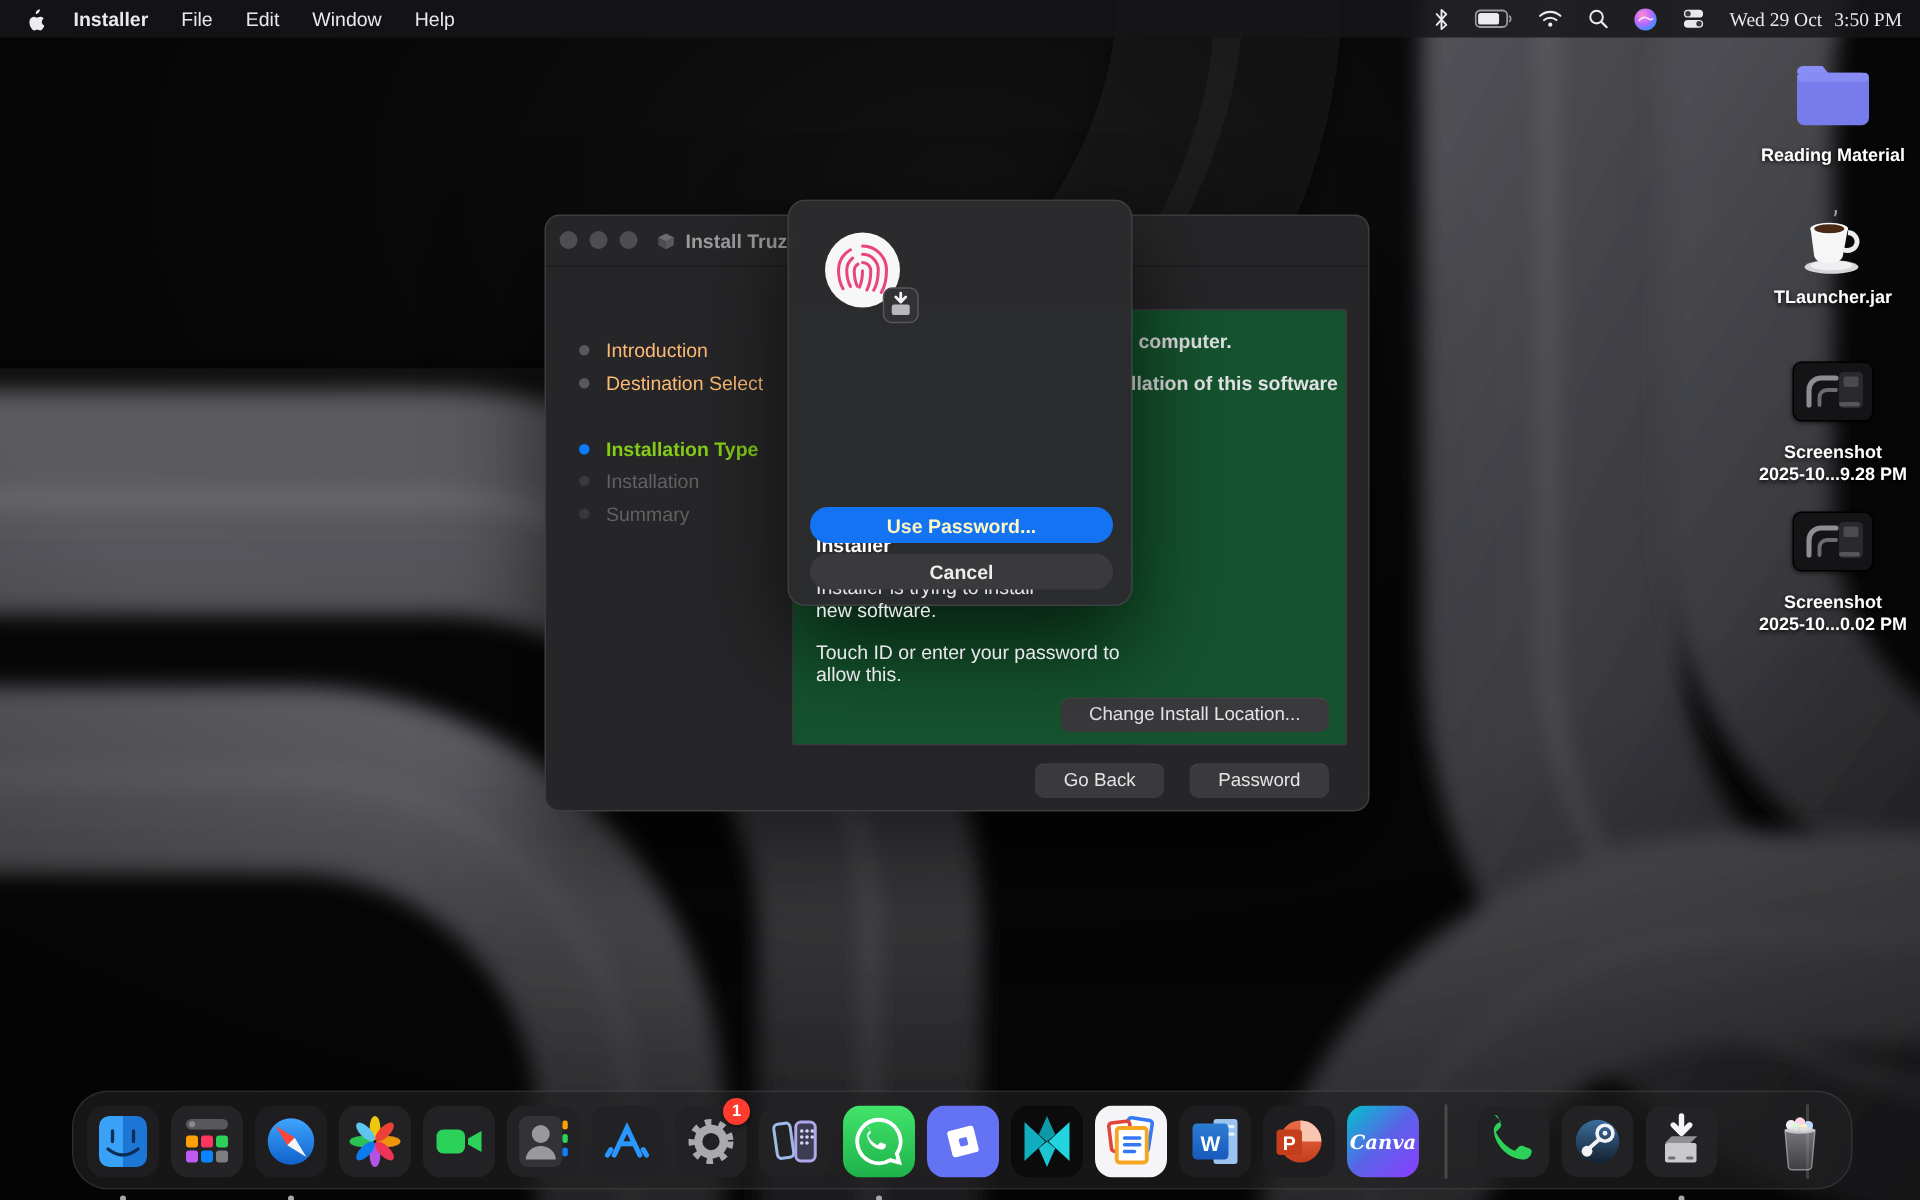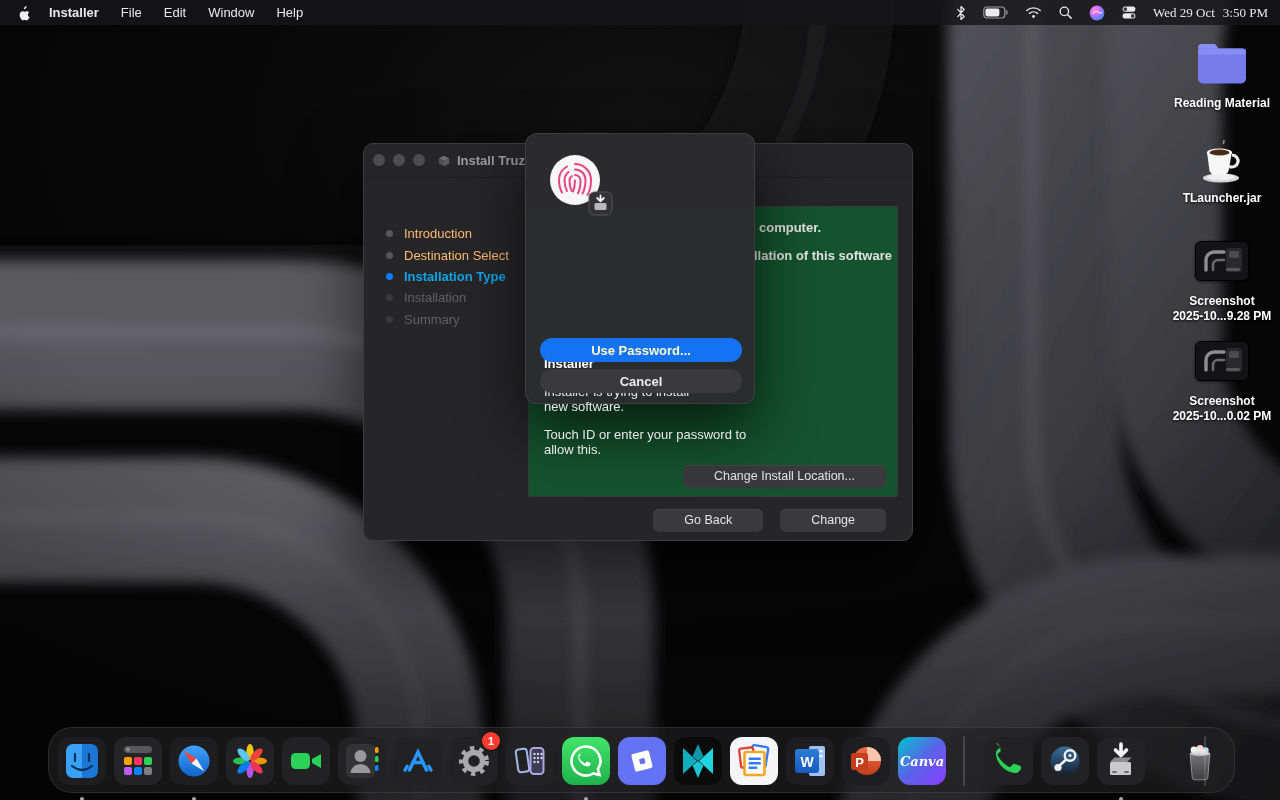--- a/index.html
+++ b/index.html
@@ -34,29 +34,29 @@
             background:#262628; border:1px solid #3d3d3f; border-radius:10px;
             box-shadow:0 30px 70px rgba(0,0,0,0.6); z-index:10; }
   .titlebar { position:absolute; left:0; top:0; right:0; height:34px;
               border-bottom:1px solid #1d1d1f; }
   .tl { position:absolute; top:10px; width:12px; height:12px; border-radius:50%; background:#4e4e50; }
   .win-title { position:absolute; left:73px; top:9px; display:flex; align-items:center; gap:6px;
                color:#9c9c9e; font-size:13px; font-weight:700; white-space:nowrap; }
   .steps { position:absolute; left:22px; top:79px; }
   .step { height:21.4px; display:flex; align-items:center; gap:11px; font-size:13px; color:#fdba74; }
   .step .dot { width:7px; height:7px; border-radius:50%; background:#58585a; flex:none; }
-  .step.active { color:#0ea5e9; font-weight:700; }
+  .step.active { color:#84cc16; font-weight:700;margin-top:23px; }
   .step.active .dot { background:#0a7cff; }
   .step.pending { color:#616163; }
   .step.pending .dot { background:#39393b; }
   .content-box { position:absolute; left:164px; top:62px; width:370px; height:291px;
                  background:#14532d; border:1px solid #3a3a3c; border-radius:2px; }
   .frag { position:absolute; color:#e2e2e4; font-size:13px; font-weight:600; white-space:nowrap; }
   .btn { background:#3a3a3c; border:none; border-radius:6px; color:#e4e4e6;
-         font-size:12.5px; font-family:inherit; padding:4px 31px; line-height:15px;
+         font-size:12.5px; font-family:inherit; padding:4px 19px; line-height:15px;
          box-shadow:inset 0 0.5px 0 rgba(255,255,255,0.12); }
   .chg-loc { position:absolute; right:11px; bottom:8px; }
   .footer { position:absolute; right:26px; top:365px; display:flex; gap:17px; }
 
   
   .dialog { position:absolute; left:525px; top:133px; width:230px; height:271px;
             background:rgba(44,44,46,0.98); border:1px solid rgba(255,255,255,0.09);
             border-radius:12px; box-shadow:0 25px 60px rgba(0,0,0,0.65); z-index:20; }
   .fp-wrap { position:absolute; left:22px; top:20px; width:74px; height:74px; }
   .dlg-app { position:absolute; left:18px; top:222px; color:#ffffff; font-size:13px; font-weight:700; }
@@ -297,21 +297,21 @@
     </div>
 
     <div class="content-box">
       <div class="frag" style="left:230px; top:13px;">computer.</div>
       <div class="frag" style="left:225px; top:41px;">llation of this software</div>
       <button class="btn chg-loc">Change Install Location...</button>
     </div>
 
     <div class="footer">
       <button class="btn">Go Back</button>
-      <button class="btn">Change</button>
+      <button class="btn">Password</button>
     </div>
   </div>
 
   <div class="dialog">
     <div class="fp-wrap">
       <svg width="74" height="74" viewBox="0 0 74 74">
         <circle cx="27" cy="26" r="25" fill="#f7f7f8"></circle>
         <g fill="none" stroke="#e8457f" stroke-width="2" stroke-linecap="round">
           <path d="M27 10 a16 16 0 0 1 16 16 c0 6-1 11-3.5 15"></path>
           <path d="M19 12.5 a16 16 0 0 0-8 13.5 c0 5 1 9 3 12.5"></path>

